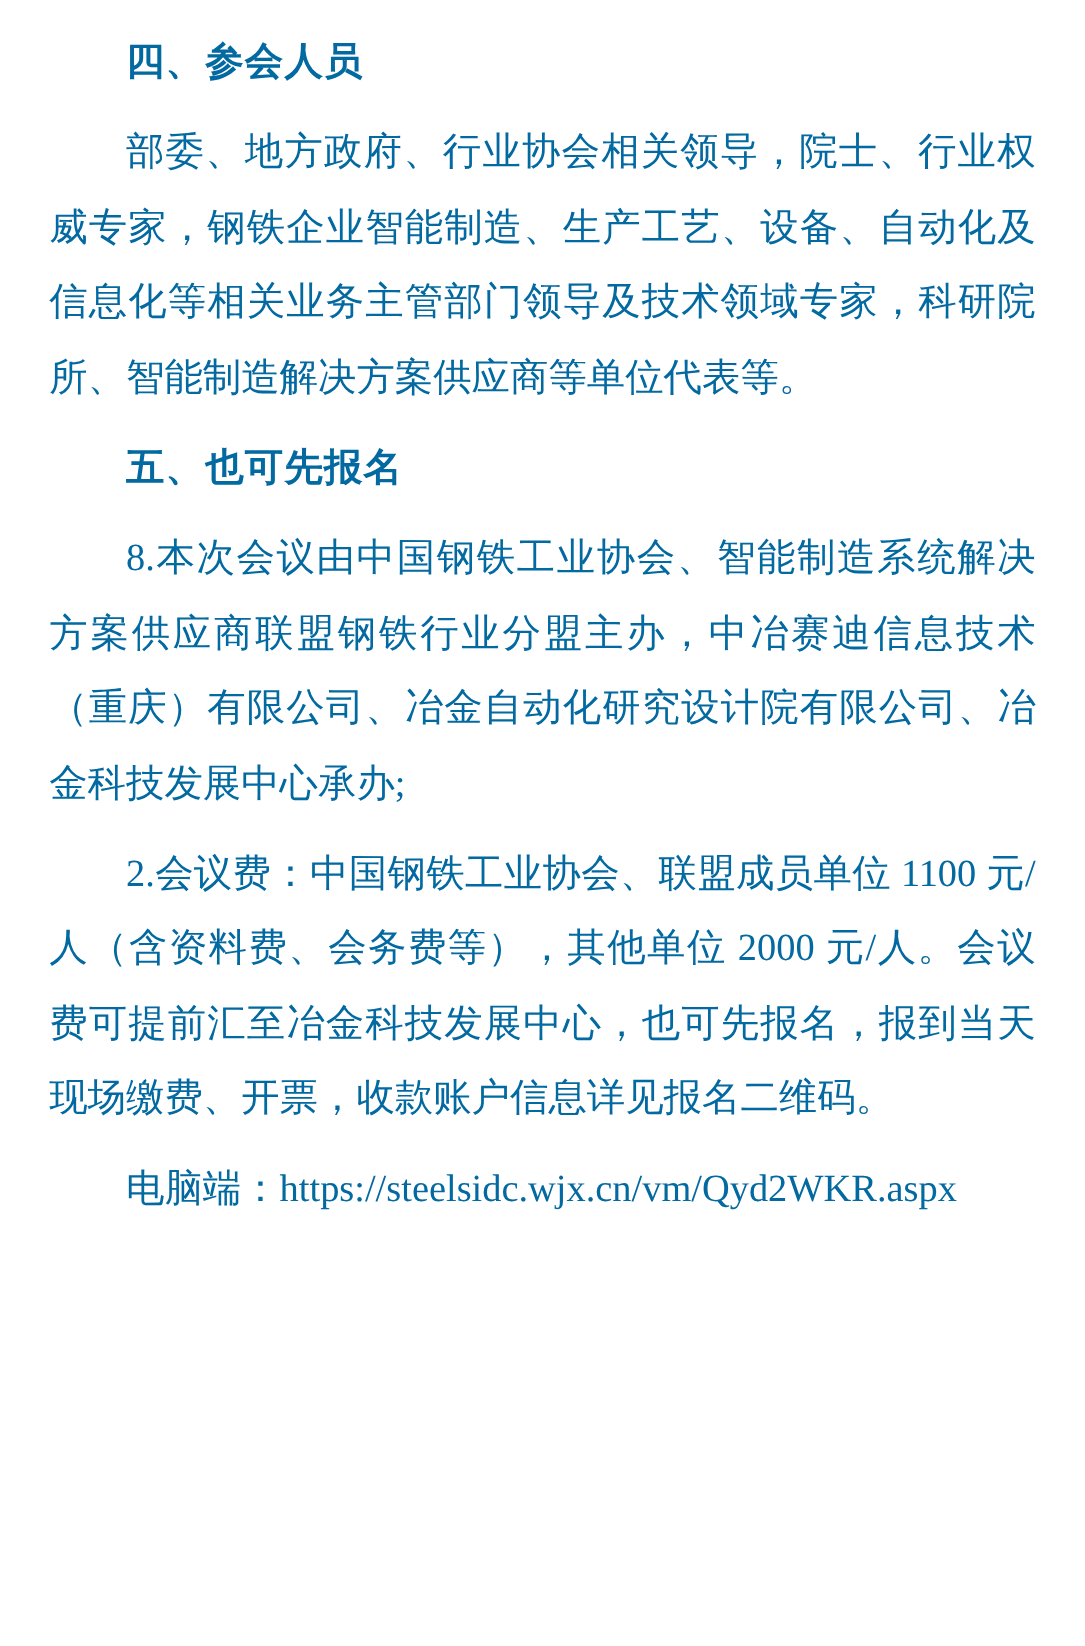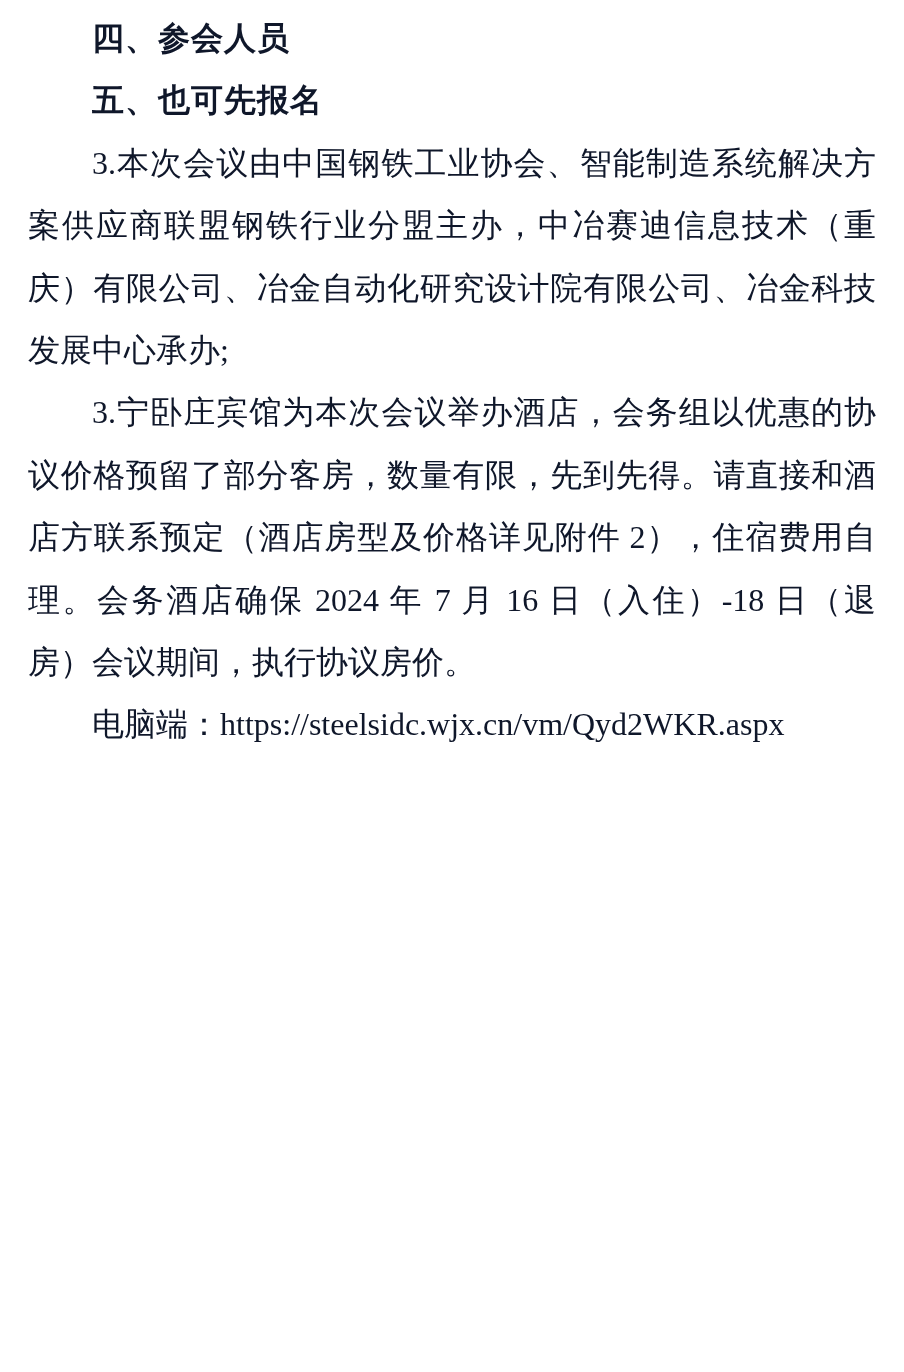--- a/index.html
+++ b/index.html
@@ -14,25 +14,25 @@
   }
   .page {
     box-sizing: border-box;
     width: 904px;
     height: 1372px;
     padding: 7px 28px 0 28px;
     background: #ffffff;
     overflow: hidden;
   }
   .line {
-    margin: 0;
+    margin: 13px;
     padding: 0;
     font-size: 32px;
     line-height: 62.4px;
-    color: #0f172a;
+    color: #0369a1;
     text-indent: 2em;
     font-family: "Liberation Serif", "DejaVu Serif", serif;
   }
   .heading {
     font-family: "Liberation Sans", "DejaVu Sans", sans-serif;
     font-weight: bold;
     text-align: left;
     letter-spacing: 1px;
   }
   .para {
@@ -42,23 +42,24 @@
   .url-line {
     text-align: left;
   }
 </style>
 </head>
 <body>
 
 <div class="page">
   <h2 class="line heading">四、参会人员</h2>
 
+  <p class="line para">部委、地方政府、行业协会相关领导，院士、行业权威专家，钢铁企业智能制造、生产工艺、设备、自动化及信息化等相关业务主管部门领导及技术领域专家，科研院所、智能制造解决方案供应商等单位代表等。</p>
 
   <h2 class="line heading">五、也可先报名</h2>
 
-  <p class="line para">3.本次会议由中国钢铁工业协会、智能制造系统解决方案供应商联盟钢铁行业分盟主办，中冶赛迪信息技术（重庆）有限公司、冶金自动化研究设计院有限公司、冶金科技发展中心承办;</p>
+  <p class="line para">8.本次会议由中国钢铁工业协会、智能制造系统解决方案供应商联盟钢铁行业分盟主办，中冶赛迪信息技术（重庆）有限公司、冶金自动化研究设计院有限公司、冶金科技发展中心承办;</p>
 
+  <p class="line para">2.会议费：中国钢铁工业协会、联盟成员单位 1100 元/人（含资料费、会务费等），其他单位 2000 元/人。会议费可提前汇至冶金科技发展中心，也可先报名，报到当天现场缴费、开票，收款账户信息详见报名二维码。</p>
 
-  <p class="line para">3.宁卧庄宾馆为本次会议举办酒店，会务组以优惠的协议价格预留了部分客房，数量有限，先到先得。请直接和酒店方联系预定（酒店房型及价格详见附件 2），住宿费用自理。会务酒店确保 2024 年 7 月 16 日（入住）-18 日（退房）会议期间，执行协议房价。</p>
 
 
   <p class="line url-line">电脑端：https://steelsidc.wjx.cn/vm/Qyd2WKR.aspx</p>
 </div>
 
 </body></html>

